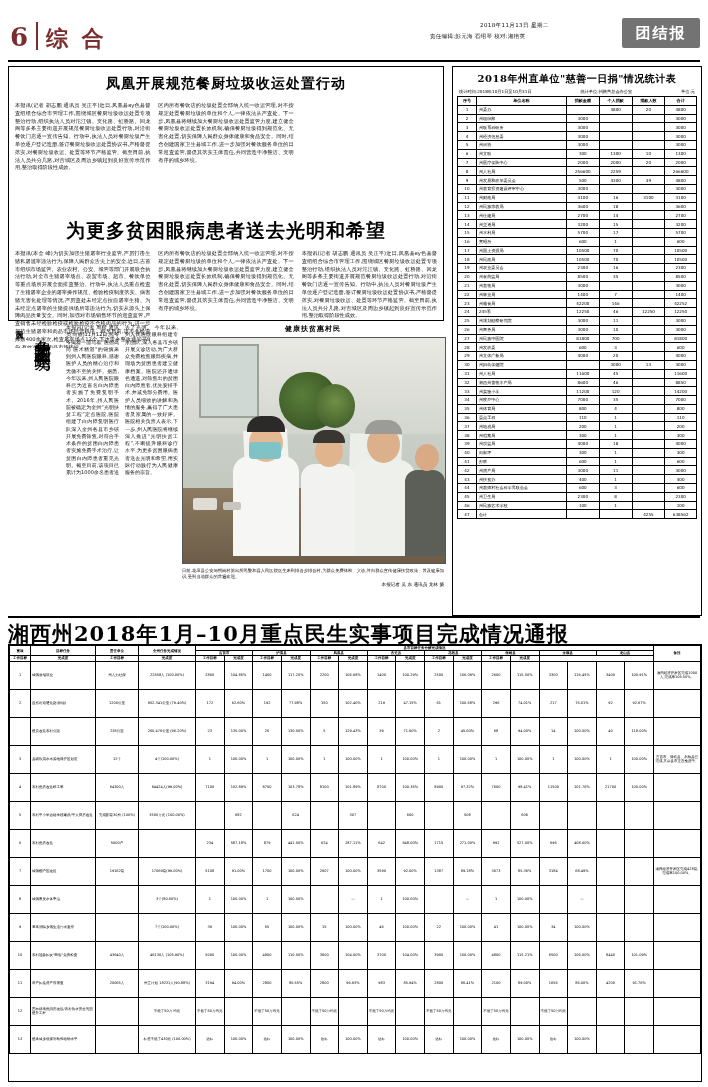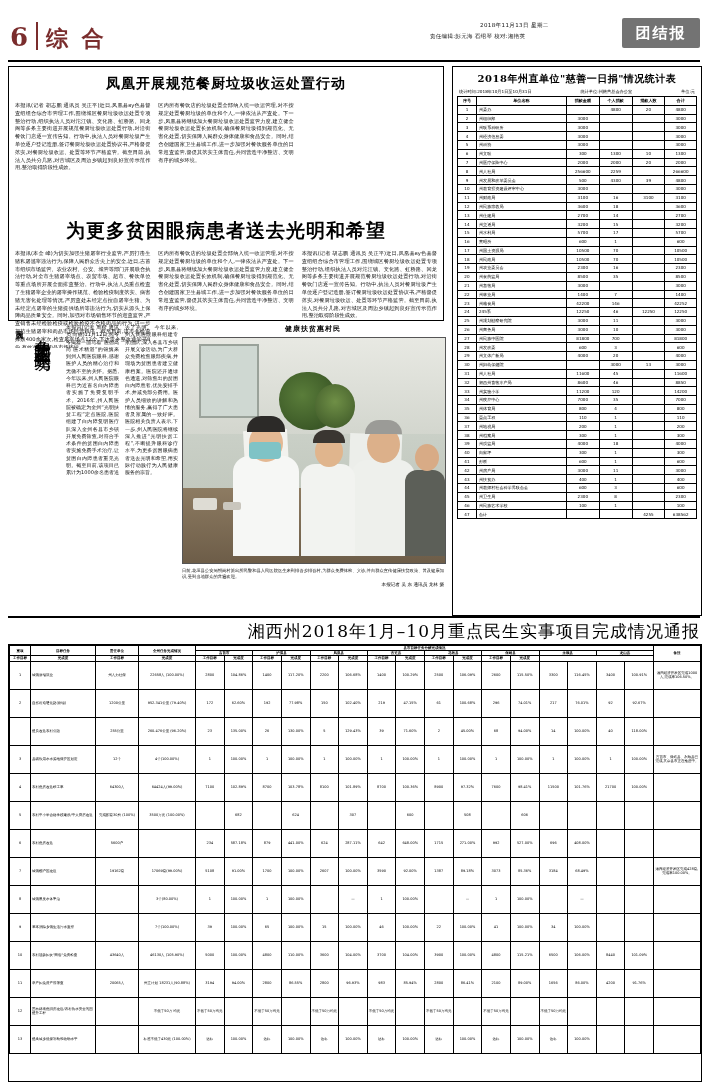--- a/index.html
+++ b/index.html
@@ -54,21 +54,21 @@
   
   #stattable{position:absolute;left:452px;top:66px;width:248px;height:548px;border:1px solid #000;}
   #stat-title{font-family:"DejaVu Serif","Liberation Serif",serif;font-weight:bold;font-size:10px;text-align:center;margin-top:5px;letter-spacing:.5px;}
   #stat-sub{display:flex;justify-content:space-between;font-size:4.2px;padding:3px 6px 2px 6px;}
   table.grid{border-collapse:collapse;width:100%;font-size:4.1px;}
   table.grid th,table.grid td{border:.5px solid #000;padding:0 1px;text-align:center;line-height:1.25;height:7.8px;}
   table.grid th{font-weight:bold;background:#fff;}
   table.grid td.nm{text-align:left;padding-left:2px;}
 
   
-  #bigtitle{position:absolute;left:8px;top:620px;width:692px;text-align:right;font-family:"DejaVu Serif","Liberation Serif",serif;font-weight:normal;font-size:17px;letter-spacing:1px;}
+  #bigtitle{position:absolute;left:8px;top:620px;width:692px;text-align:left;font-family:"DejaVu Serif","Liberation Serif",serif;font-weight:bold;font-size:21px;letter-spacing:1px;}
   #bigbox{position:absolute;left:8px;top:644px;width:692px;height:436px;border:1px solid #000;}
   table.big{border-collapse:collapse;width:100%;font-size:3.5px;table-layout:fixed;}
   table.big th,table.big td{border:.5px solid #000;padding:0 1px;text-align:center;line-height:1.2;vertical-align:middle;word-break:break-all;}
   table.big th{font-weight:bold;}
   table.big td.l{text-align:left;}
 </style>
 </head>
 <body>
 
 <div class="page">

